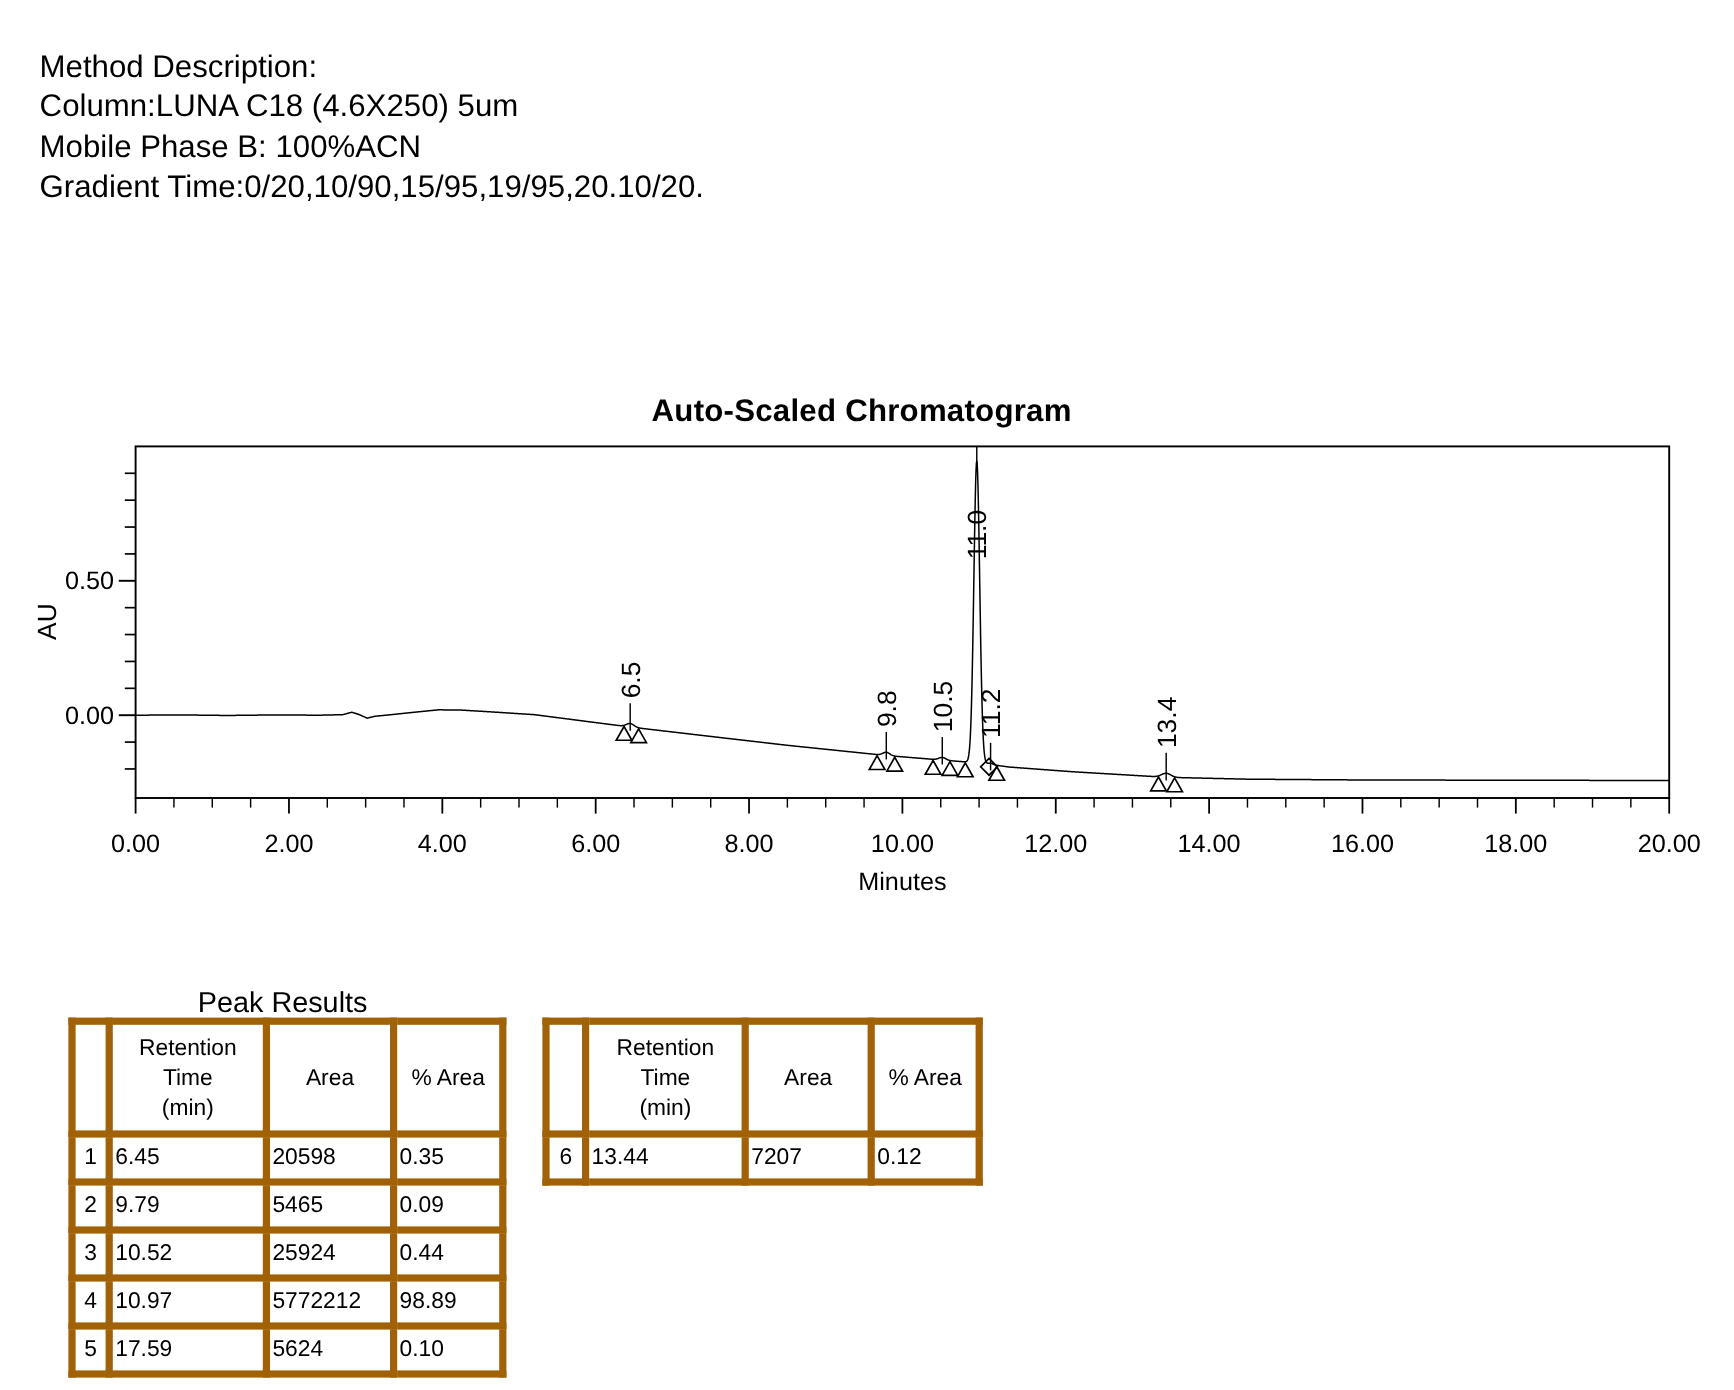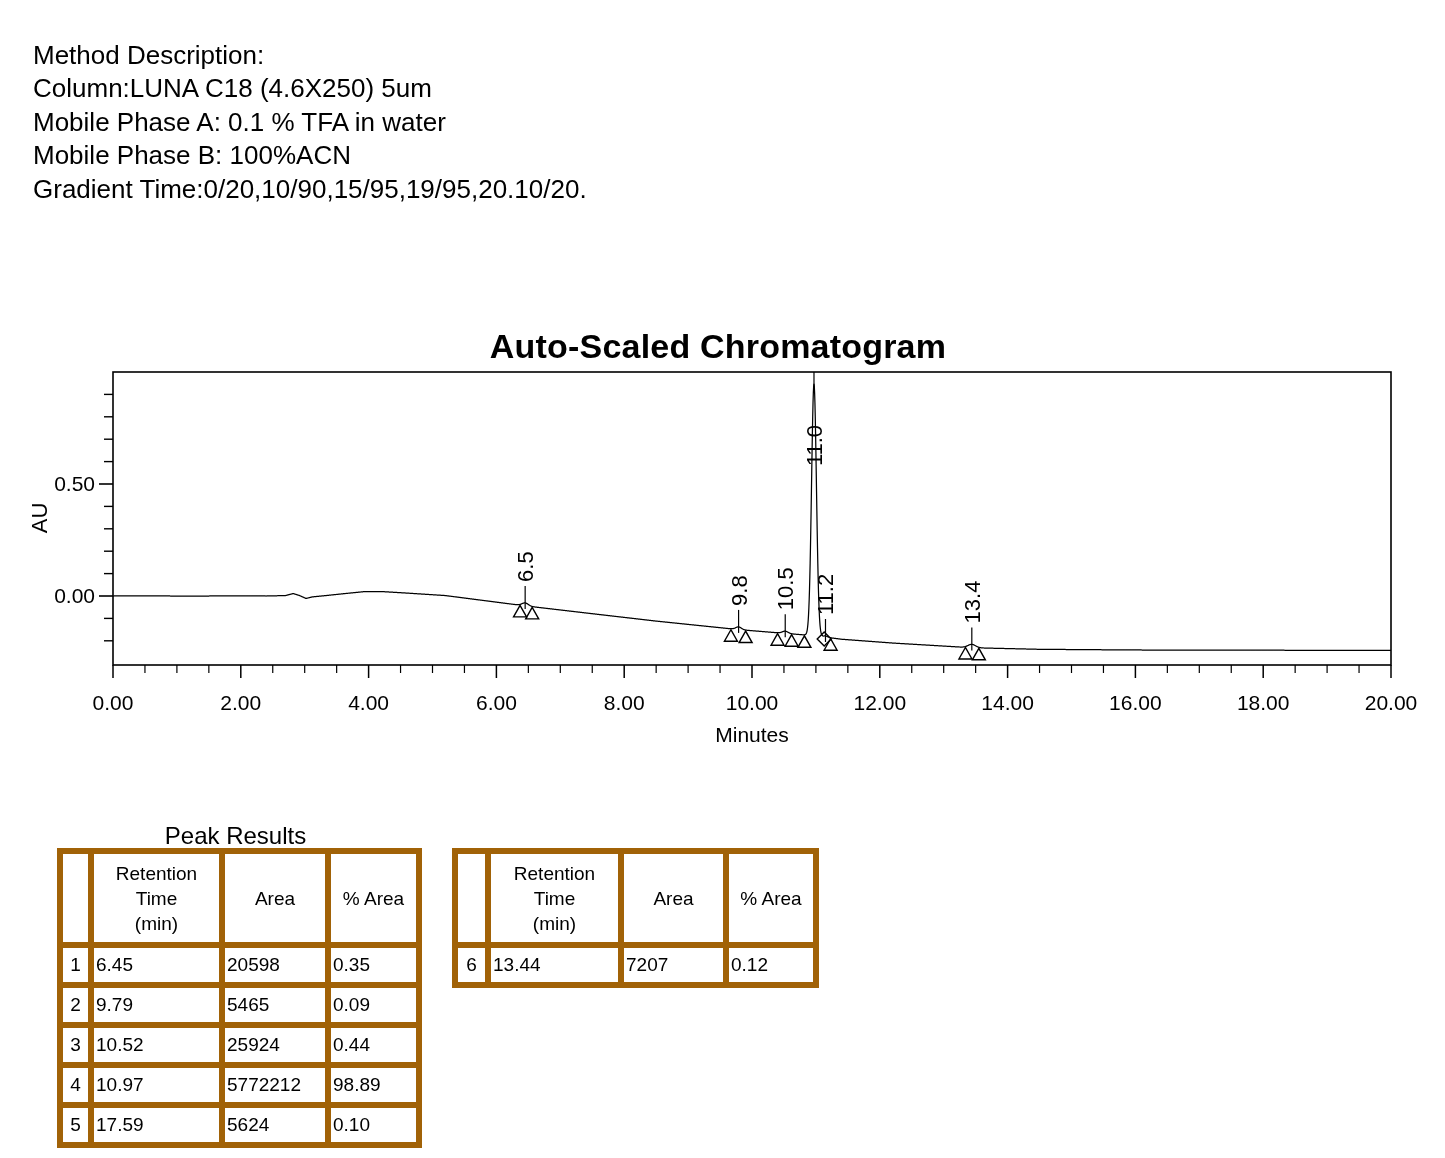--- a/index.html
+++ b/index.html
@@ -1,39 +1,38 @@
 <!DOCTYPE html>
 <html><head>
 <meta charset="utf-8">
 <style>
   html,body{margin:0;padding:0;background:#ffffff;color:#000;
     font-family:"Liberation Sans", sans-serif;}
   .page{position:relative;width:1445px;height:1158px;background:#fff;overflow:hidden;margin-top:28px;}
   .method{position:absolute;left:33px;top:11px;font-size:26px;line-height:33.4px;}
   .method div{white-space:pre;}
   .chart-title{position:absolute;left:113px;top:299px;width:1210px;text-align:center;
-    font-size:34px;font-weight:bold;letter-spacing:0.2px;}
+    font-size:26px;font-weight:bold;letter-spacing:0.2px;}
   .chart-svg{position:absolute;left:0;top:0;width:1445px;height:1158px;}
   .peak-title{position:absolute;left:57px;top:794px;width:357px;text-align:center;font-size:24px;}
   table.peaks{border-collapse:collapse;position:absolute;background:#fff;font-size:19px;}
   table.peaks td, table.peaks th{border:6px solid #a16207;box-sizing:border-box;font-weight:normal;}
   table.peaks th{text-align:center;vertical-align:middle;white-space:pre-line;line-height:25px;padding:4px 4px;}
   table.peaks thead tr{height:94px;}
   table.peaks td{height:40px;padding:0 9px 0 2px;text-align:left;}
   table.peaks td.idx{text-align:center;padding:0;}
 </style>
 </head>
 <body>
 
 <div class="page">
 
   <div class="method" id="method-block">
       <div>Method Description:</div>
       <div>Column:LUNA C18 (4.6X250) 5um</div>
-      <div>Mobile Phase A: 0.1 % TFA in water</div>
       <div>Mobile Phase B: 100%ACN</div>
       <div>Gradient Time:0/20,10/90,15/95,19/95,20.10/20.</div>
     </div>
 
   <div class="chart-title">Auto-Scaled Chromatogram</div>
 
   <svg class="chart-svg" id="chart" width="1445" height="1158" viewBox="0 0 1445 1158" xmlns="http://www.w3.org/2000/svg">
       <rect x="113" y="344" width="1278" height="293" fill="none" stroke="#000000" stroke-width="1.6"></rect>
       <line x1="99" y1="568" x2="113" y2="568" stroke="#000000" stroke-width="1.6"></line>
       <text x="95" y="575" text-anchor="end" font-size="21px" fill="#000000">0.00</text>

